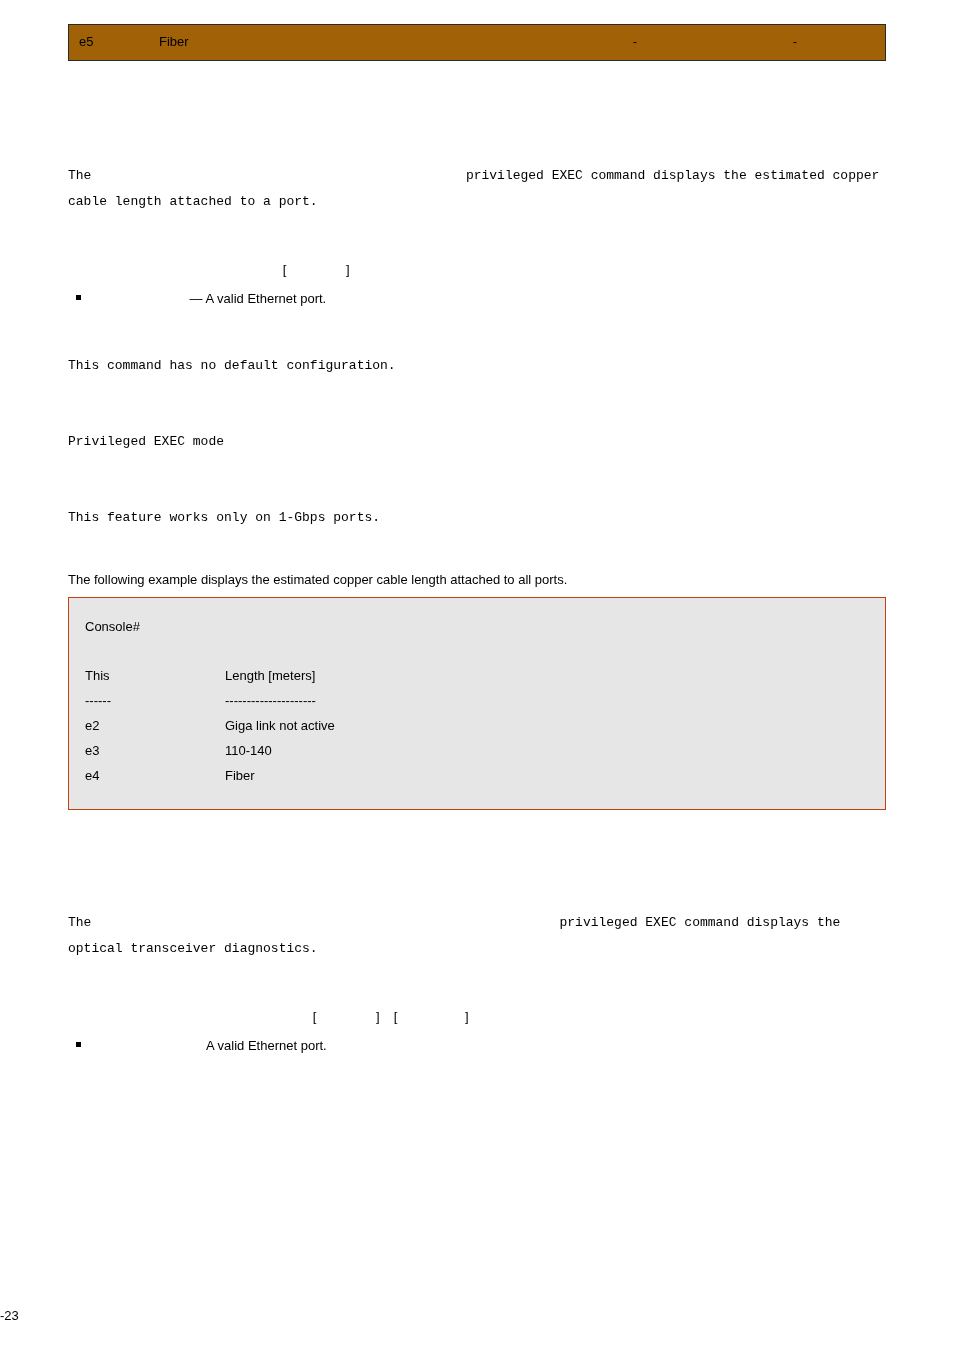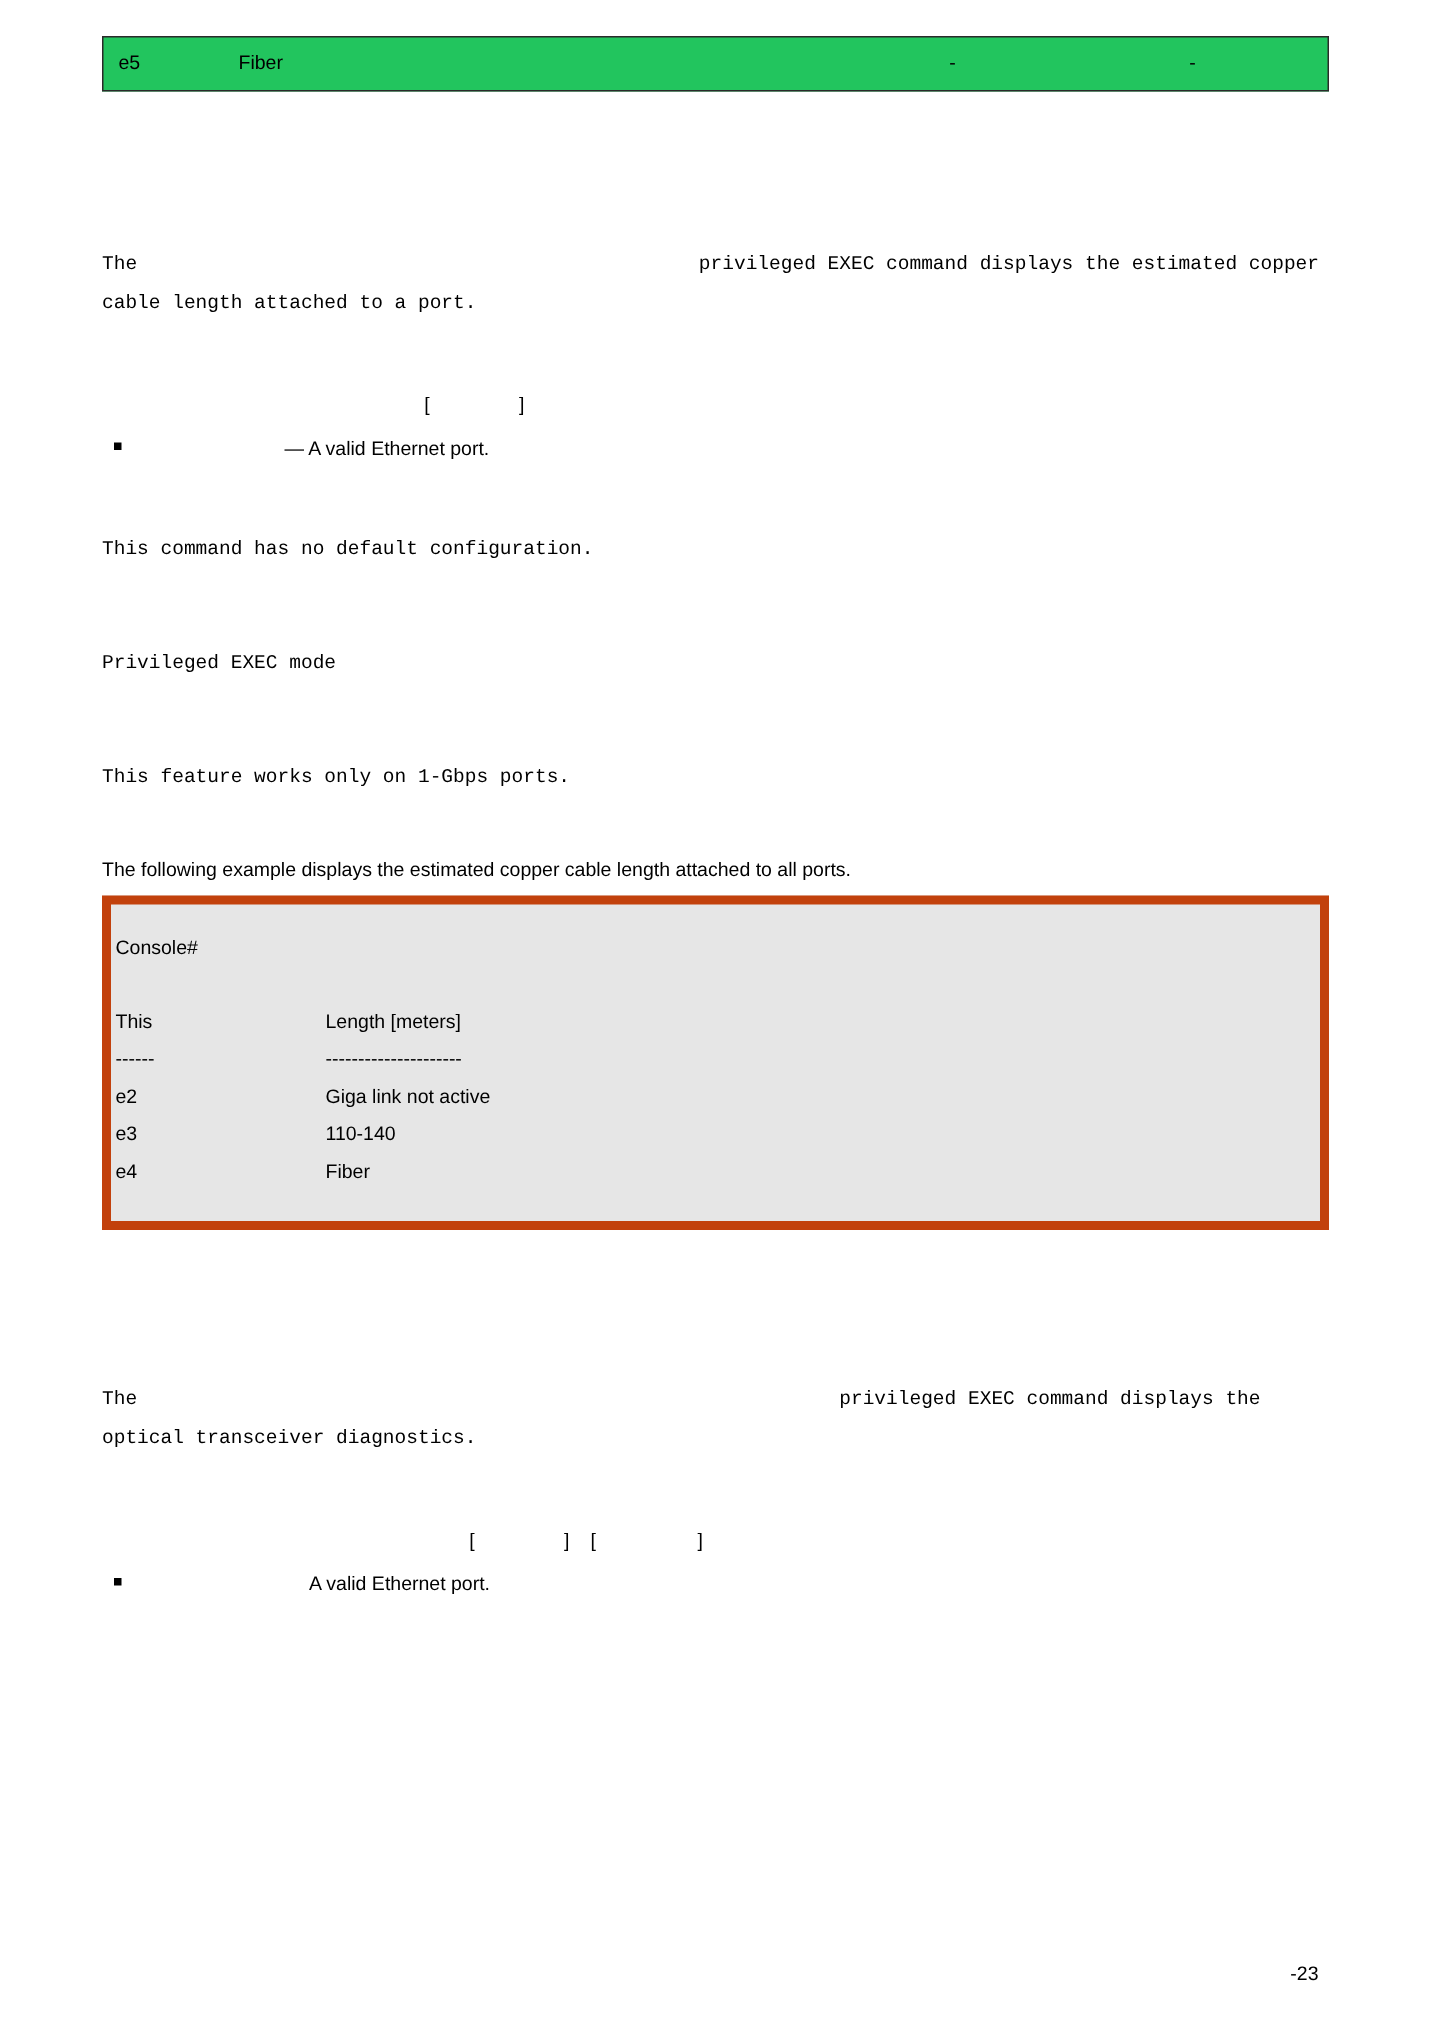--- a/index.html
+++ b/index.html
@@ -9,21 +9,21 @@
     font-size: 13px;
     color: #000;
     line-height: 1.45;
     position: relative;
   }
   .page {
     padding: 24px 68px 0 68px;
   }
   .top-box {
     border: 1px solid #2a2a2a;
-    background: #22c55e;
+    background: #a16207;
     padding: 8px 10px;
     margin-bottom: 64px;
   }
   .top-row { display: flex; }
   .top-c1 { width: 80px; }
   .top-c2 { flex: 1; }
   .top-c3 { width: 160px; text-align: center; }
   .top-c4 { width: 160px; text-align: center; }
 
   .para {
@@ -59,36 +59,36 @@
     position: absolute;
     left: 0;
     top: 5px;
     width: 5px;
     height: 5px;
     background: #000;
   }
   .ethlabel { display: inline-block; min-width: 34px; }
 
   .code-box {
-    border: 6px solid #c2410c;
+    border: 1px solid #c2410c;
     background: #e6e6e6;
-    padding: 14px 16px 18px 3px;
+    padding: 14px 16px 18px 16px;
     margin-top: 8px;
   }
   .code-row { display: flex; margin: 6px 0; }
   .code-c1 { width: 140px; }
   .code-c2 { flex: 1; }
   .code-gap { height: 18px; }
 
   .page-num {
     position: absolute;
     bottom: 24px;
     left: 0;
     width: 879px;
-    text-align: right;
+    text-align: left;
     font-size: 13px;
   }
 </style>
 </head>
 <body>
 
 <div class="page">
 
   <div class="top-box">
     <div class="top-row">

